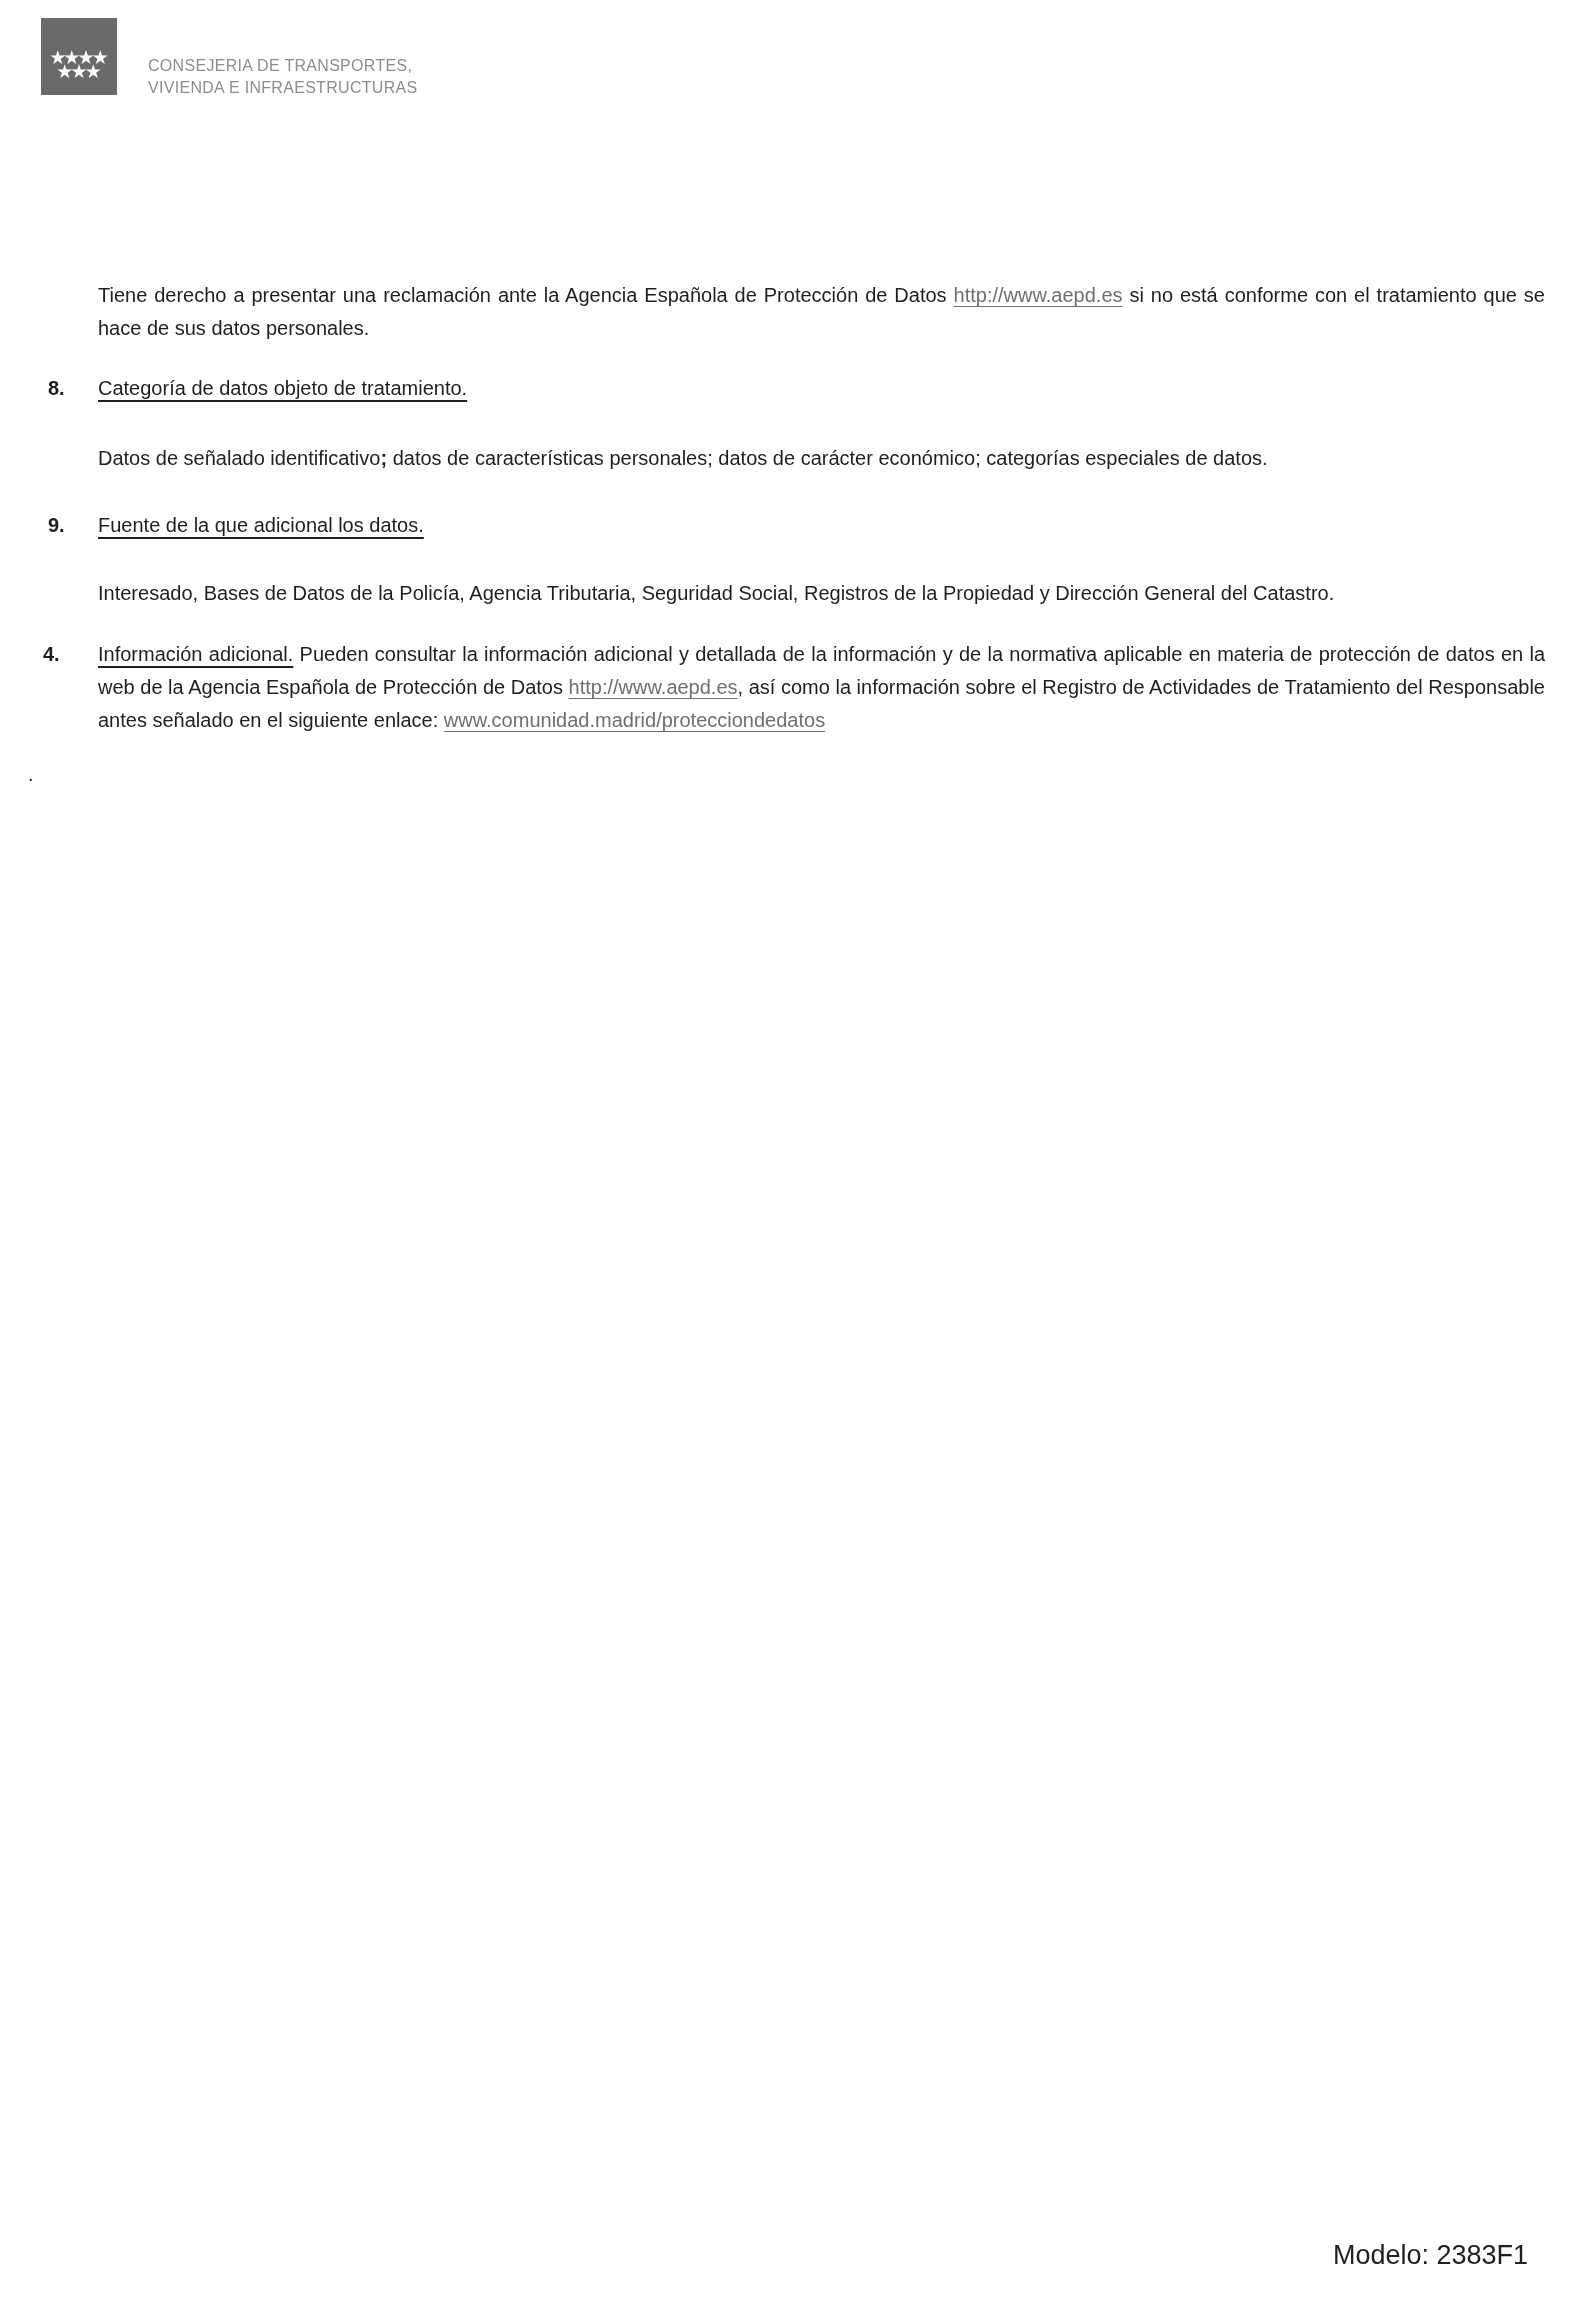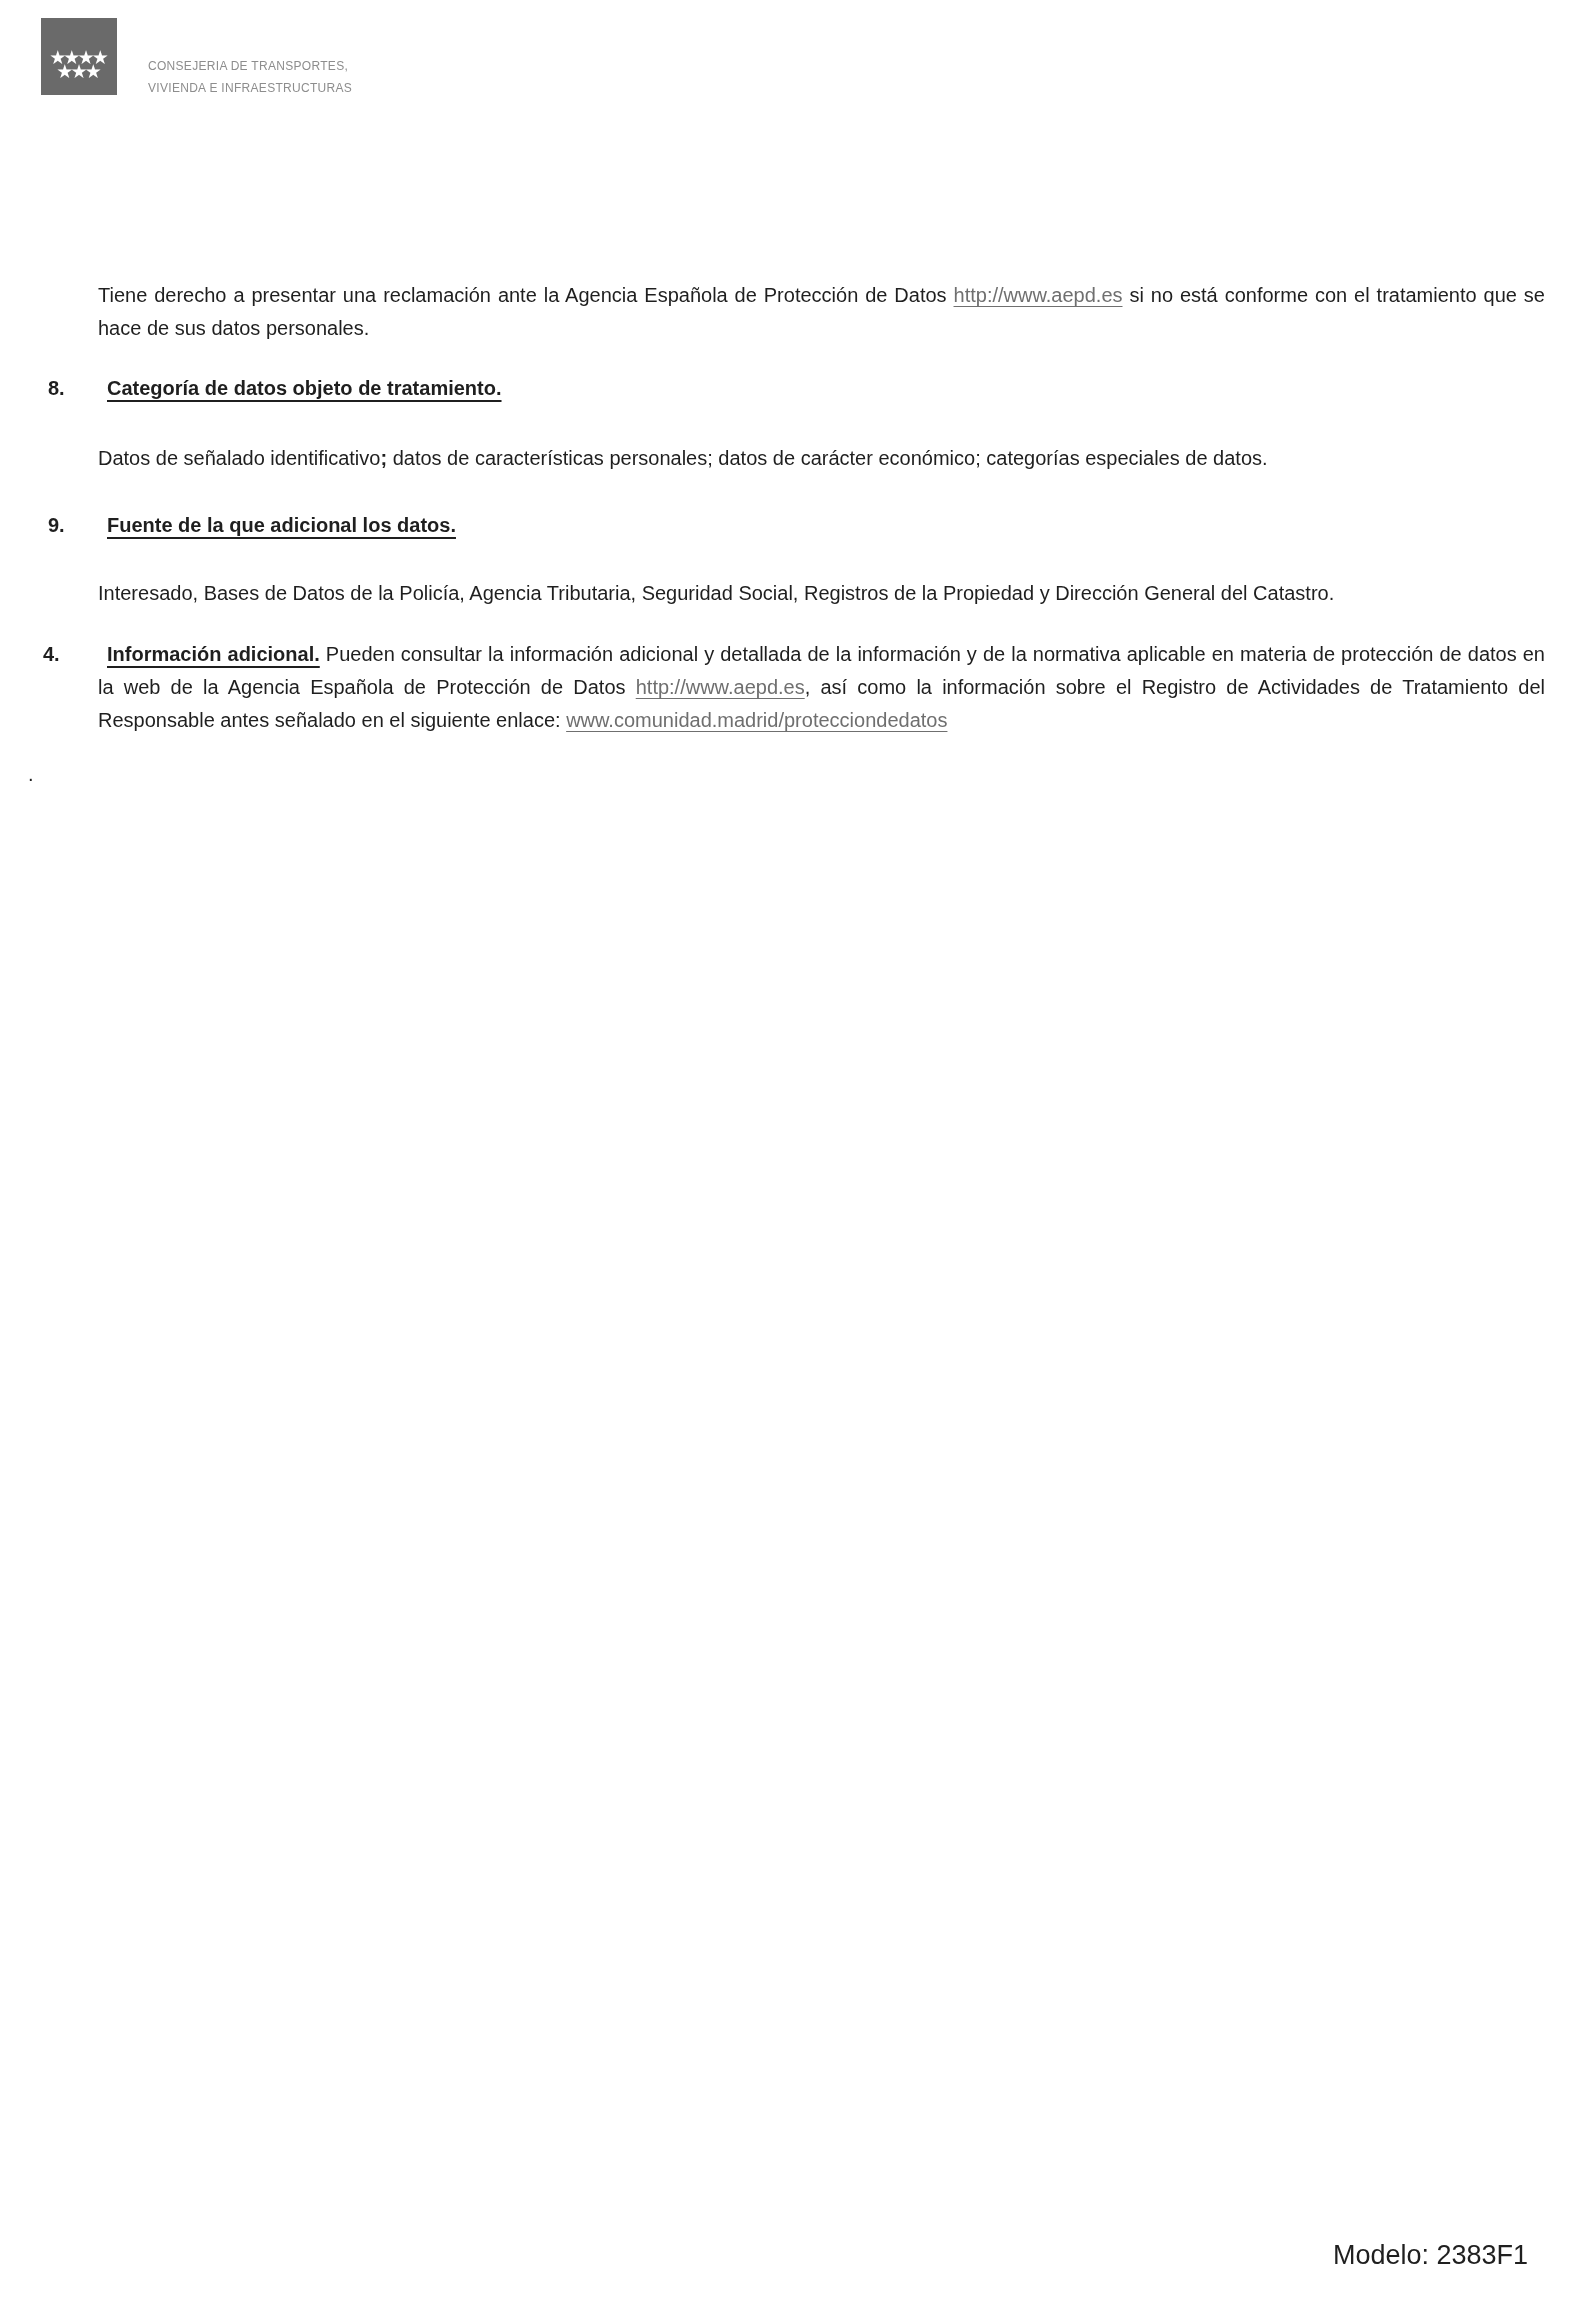--- a/index.html
+++ b/index.html
@@ -30,21 +30,21 @@
     line-height: 14.7px;
     letter-spacing: -2.8px;
     text-indent: -2.8px;
     white-space: nowrap;
   }
   .stars-row.second { margin-top: -0.7px; }
 
   .dept {
     position: absolute;
     left: 148px; top: 55px;
-    font-size: 12px;
+    font-size: 16px;
     line-height: 22px;
     letter-spacing: 0.3px;
     color: #8d8d8d;
     white-space: nowrap;
   }
   .brand {
     position: absolute;
     left: 41px; top: 102px;
     font-family: "Liberation Serif", serif;
     font-size: 45px;
@@ -72,25 +72,24 @@
 
   .num {
     position: absolute;
     font-weight: bold;
     white-space: nowrap;
   }
   .num-8, .num-9 { left: -50px; }
   .num-10 { left: -55px; }
 
   .heading {
-    font-weight: bold;
+    font-weight: normal;
     text-decoration: underline;
     text-decoration-thickness: 2.1px;
     text-underline-offset: 4.9px;
-    margin-left: 9px;
   }
   .bold { font-weight: bold; }
 
   .lnk {
     color: #6f6f6f;
     text-decoration: underline;
     text-decoration-thickness: 1.4px;
     text-underline-offset: 3.5px;
     cursor: pointer;
   }

